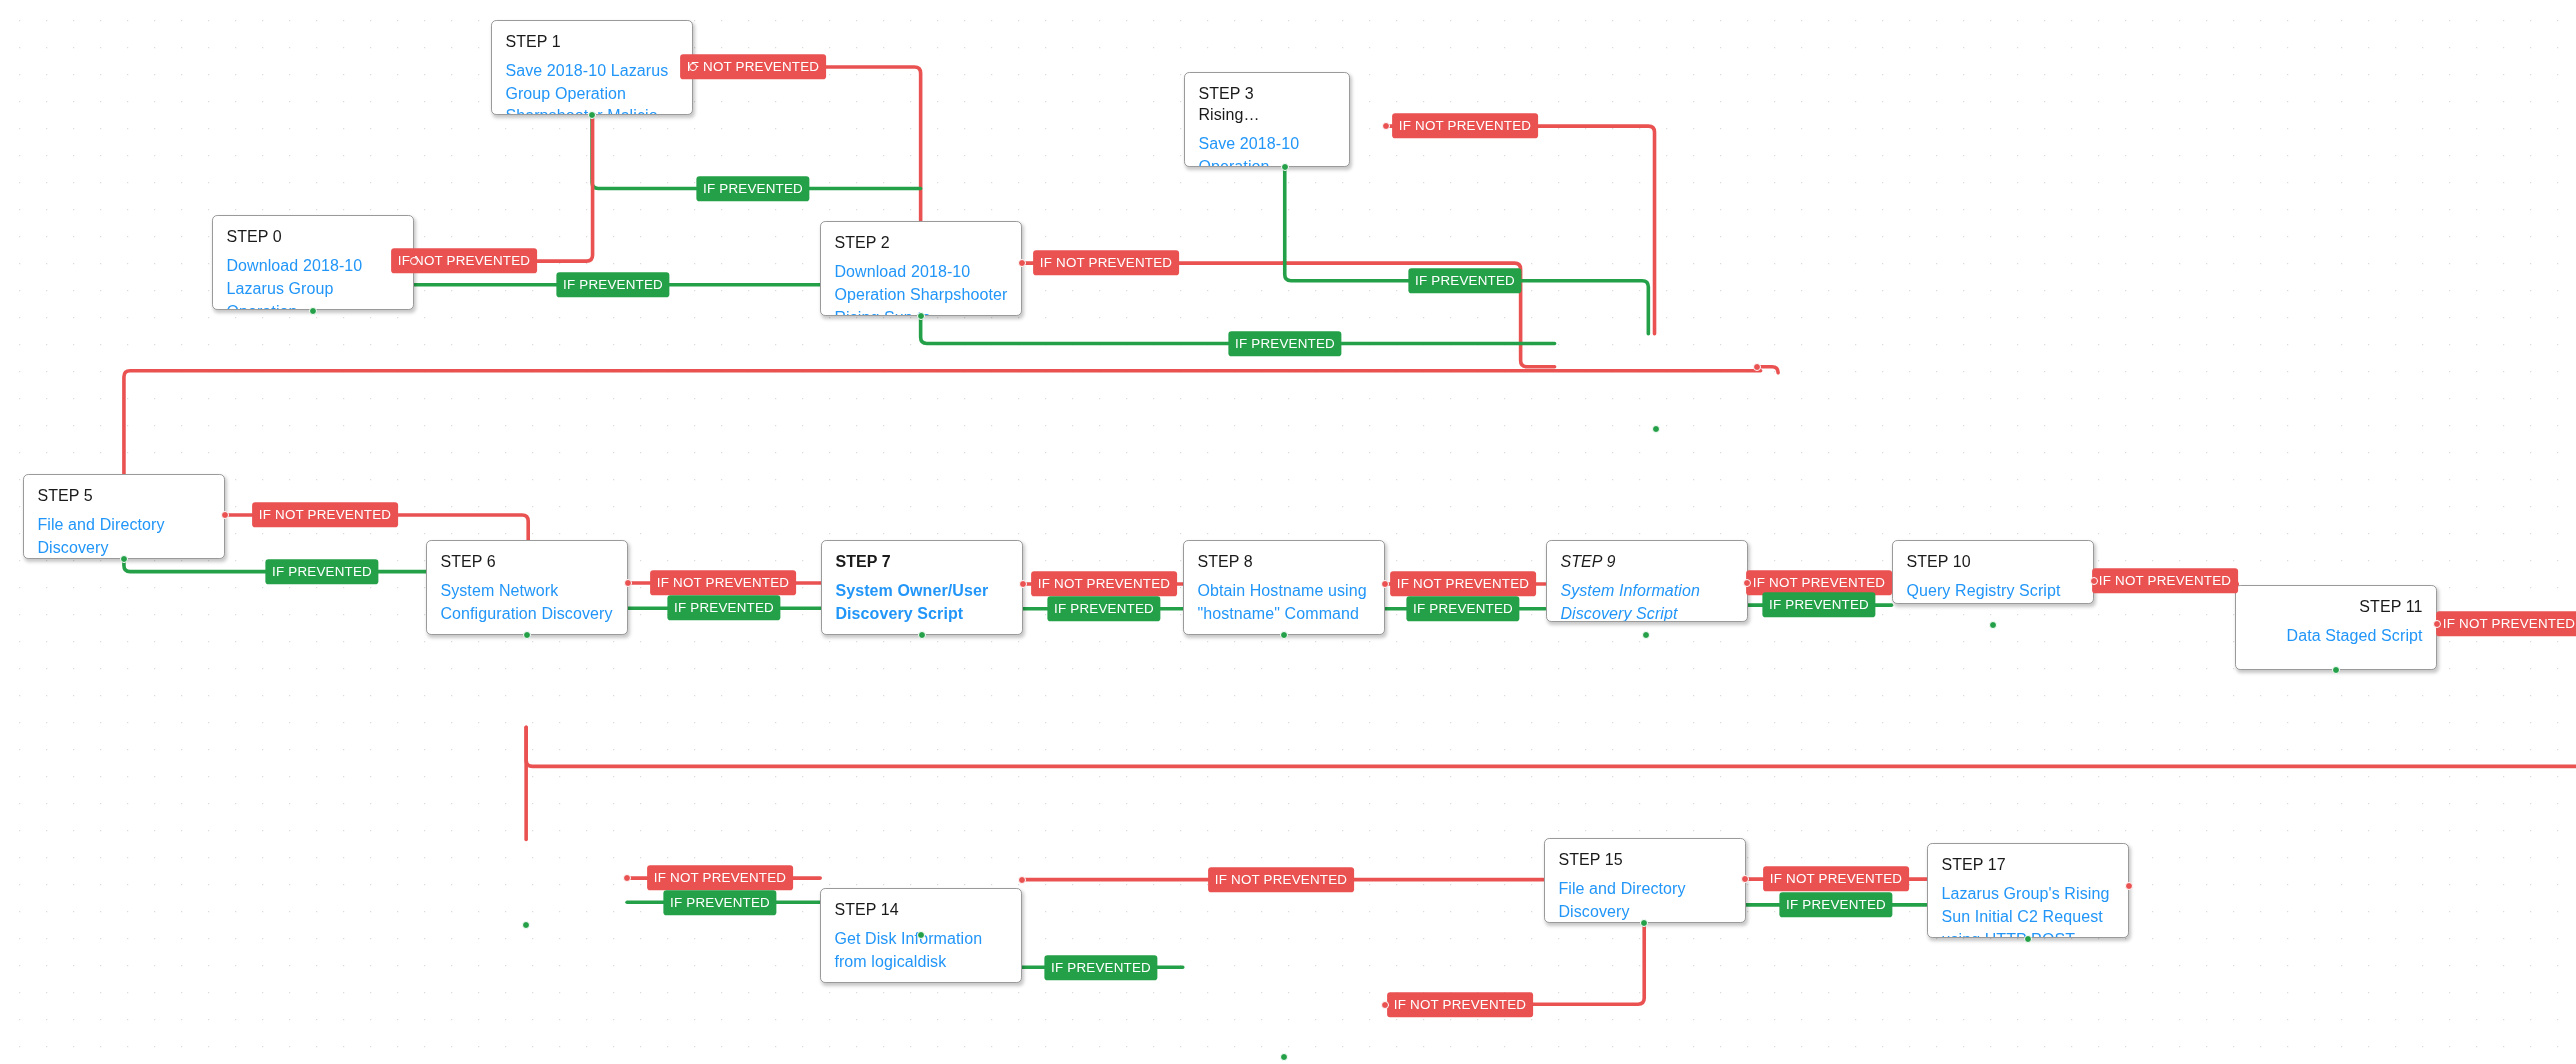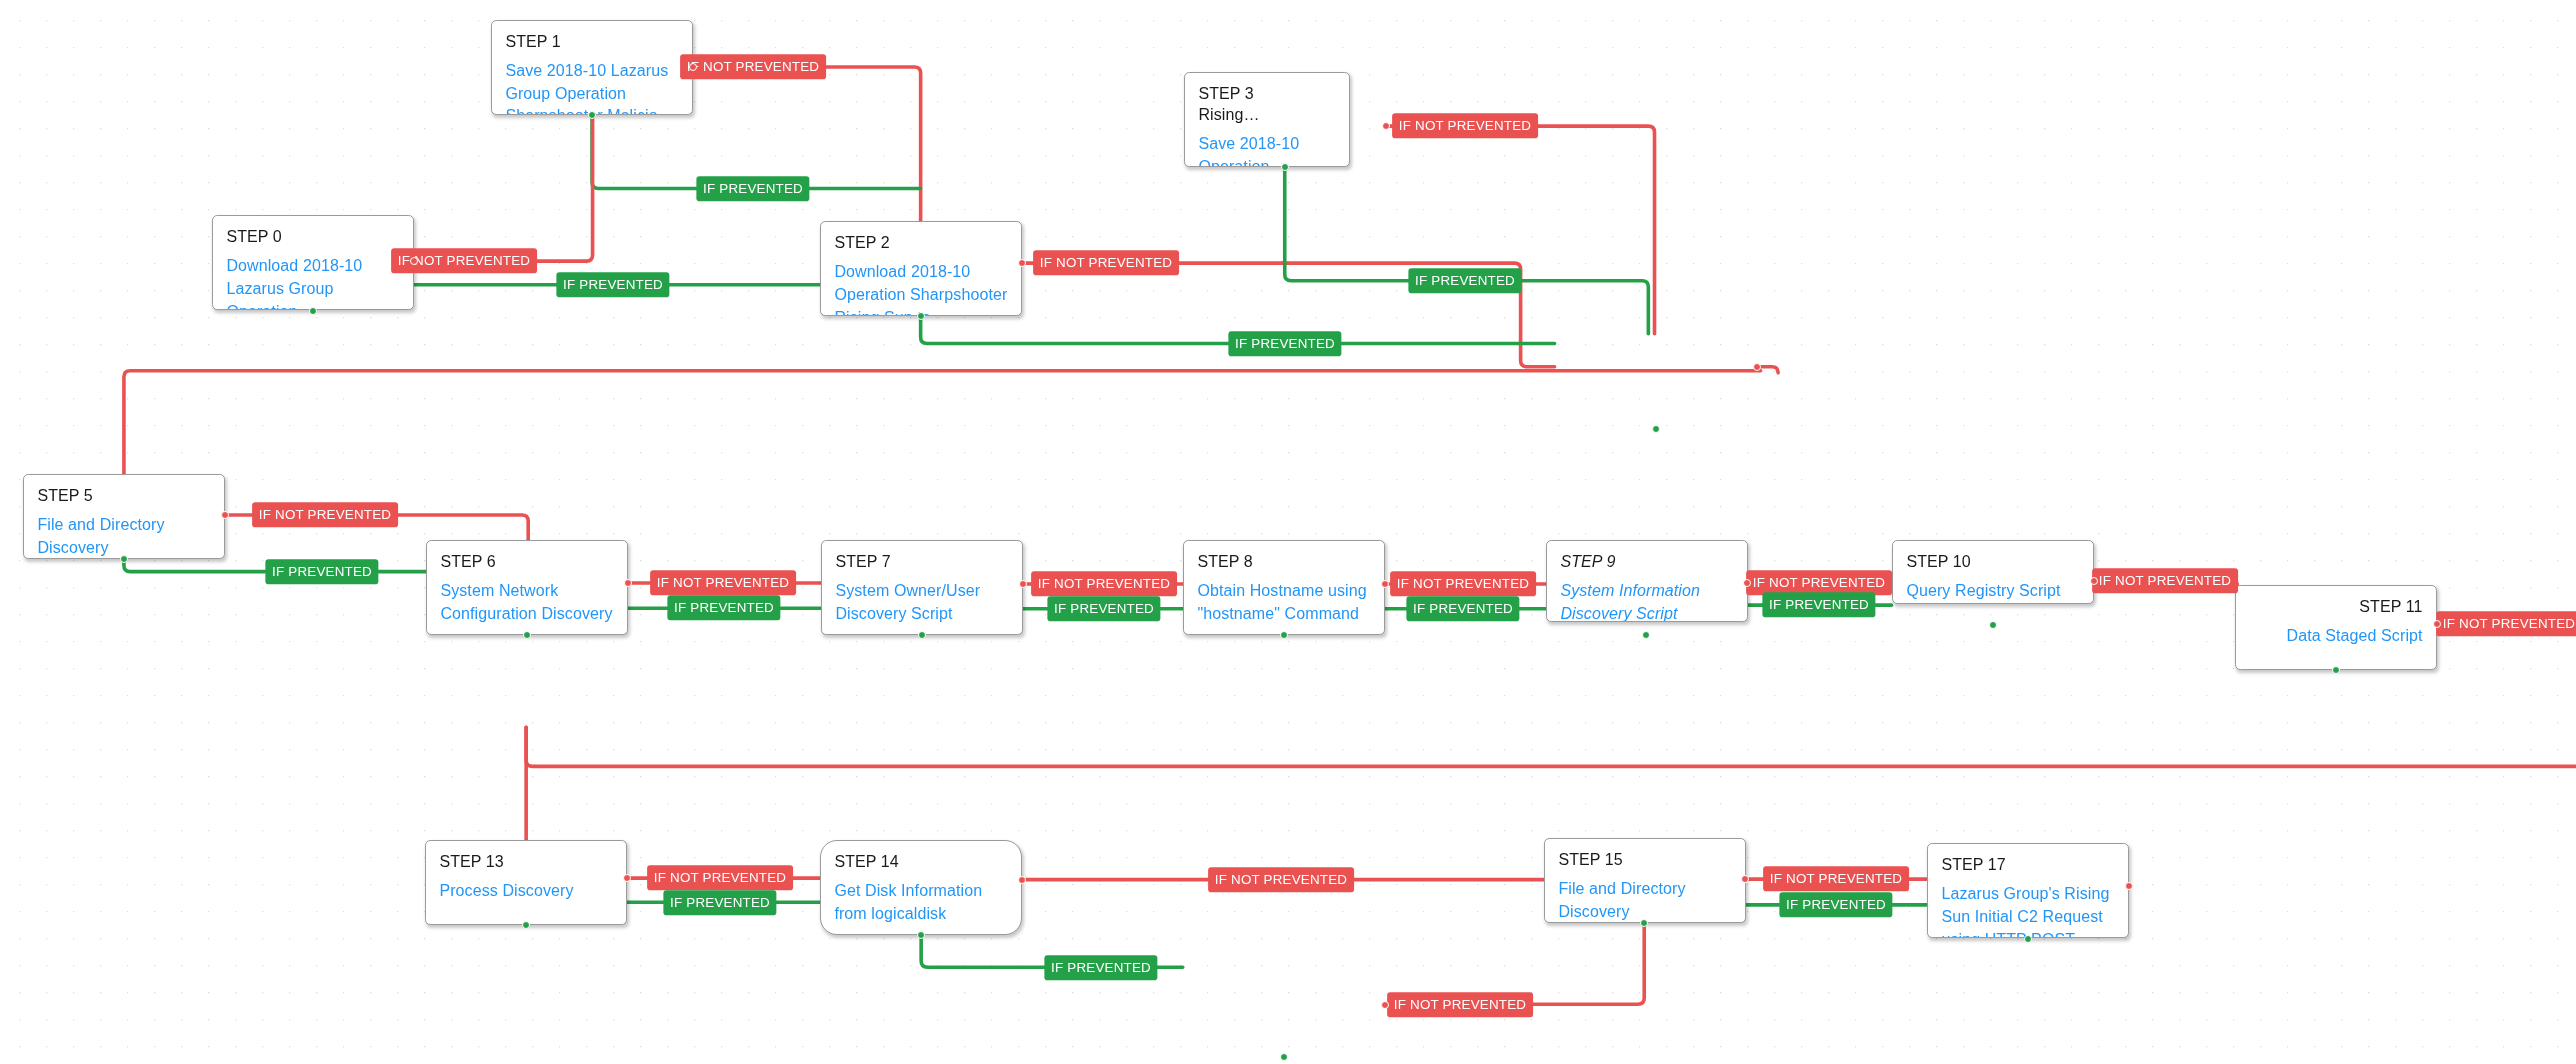--- a/index.html
+++ b/index.html
@@ -182,21 +182,21 @@
   <div class="port green" style="left:120px;top:555px;"></div>
 
   <div class="node" style="left:426px;top:540px;width:202px;height:95px;">
     <div class="step-label">STEP 6</div>
     <div class="tech-link">System Network Configuration
 Discovery</div>
   </div>
   <div class="port red" style="left:624px;top:579px;"></div>
   <div class="port green" style="left:523px;top:631px;"></div>
 
-  <div class="node" style="left:821px;top:540px;width:202px;height:95px;">
+  <div class="node" style="left:821px;top:540px;width:202px;height:95px;font-weight:bold;">
     <div class="step-label">STEP 7</div>
     <div class="tech-link">System Owner/User Discovery
 Script</div>
   </div>
   <div class="port red" style="left:1019px;top:580px;"></div>
   <div class="port green" style="left:918px;top:631px;"></div>
 
   <div class="node" style="left:1183px;top:540px;width:202px;height:95px;">
     <div class="step-label">STEP 8</div>
     <div class="tech-link">Obtain Hostname using
@@ -220,28 +220,24 @@
   <div class="port red" style="left:2090px;top:577px;"></div>
   <div class="port green" style="left:1989px;top:621px;"></div>
 
   <div class="node" style="left:2235px;top:585px;width:202px;height:85px;text-align:right;">
     <div class="step-label">STEP 11</div>
     <div class="tech-link">Data Staged Script</div>
   </div>
   <div class="port red" style="left:2433px;top:620px;"></div>
   <div class="port green" style="left:2332px;top:666px;"></div>
 
-  <div class="node" style="left:425px;top:840px;width:202px;height:85px;">
-    <div class="step-label">STEP 13</div>
-    <div class="tech-link">Process Discovery</div>
-  </div>
   <div class="port red" style="left:623px;top:874px;"></div>
   <div class="port green" style="left:522px;top:921px;"></div>
 
-  <div class="node" style="left:820px;top:840px;width:202px;height:95px;border-radius:17px;">
+  <div class="node" style="left:820px;top:888px;width:202px;height:95px;">
     <div class="step-label">STEP 14</div>
     <div class="tech-link">Get Disk Information from
 logicaldisk</div>
   </div>
   <div class="port red" style="left:1018px;top:876px;"></div>
   <div class="port green" style="left:917px;top:931px;"></div>
 
   <div class="node" style="left:1544px;top:838px;width:202px;height:85px;">
     <div class="step-label">STEP 15</div>
     <div class="tech-link">File and Directory Discovery</div>

